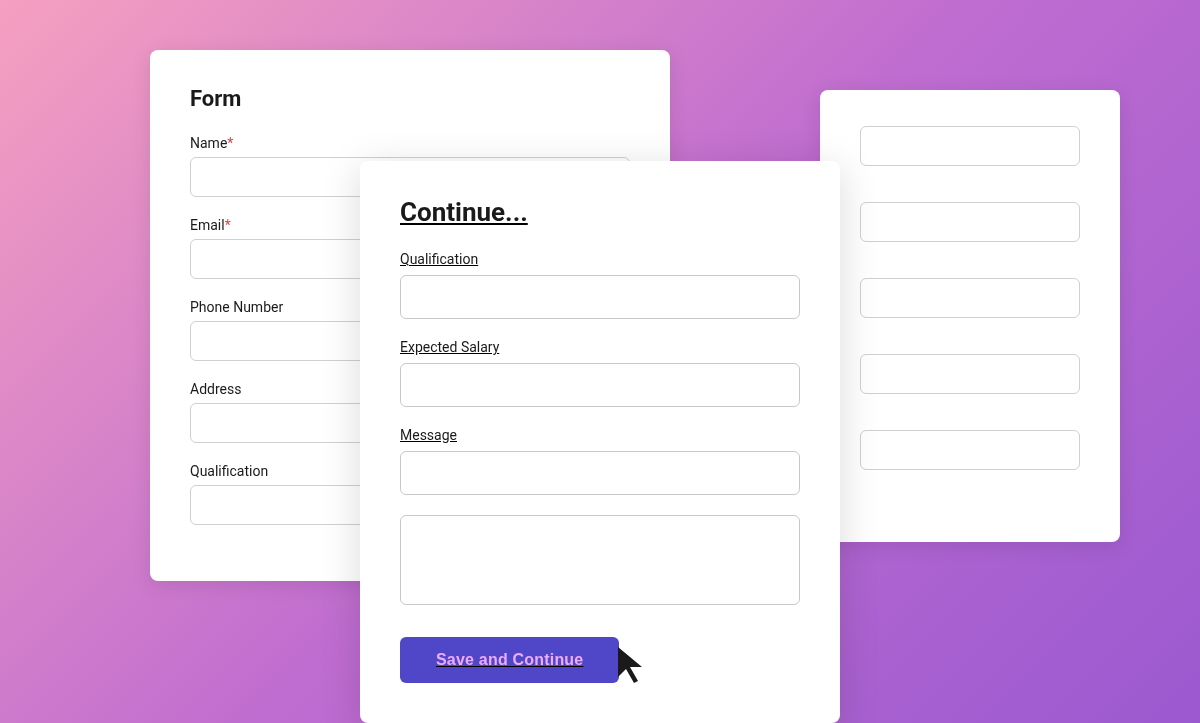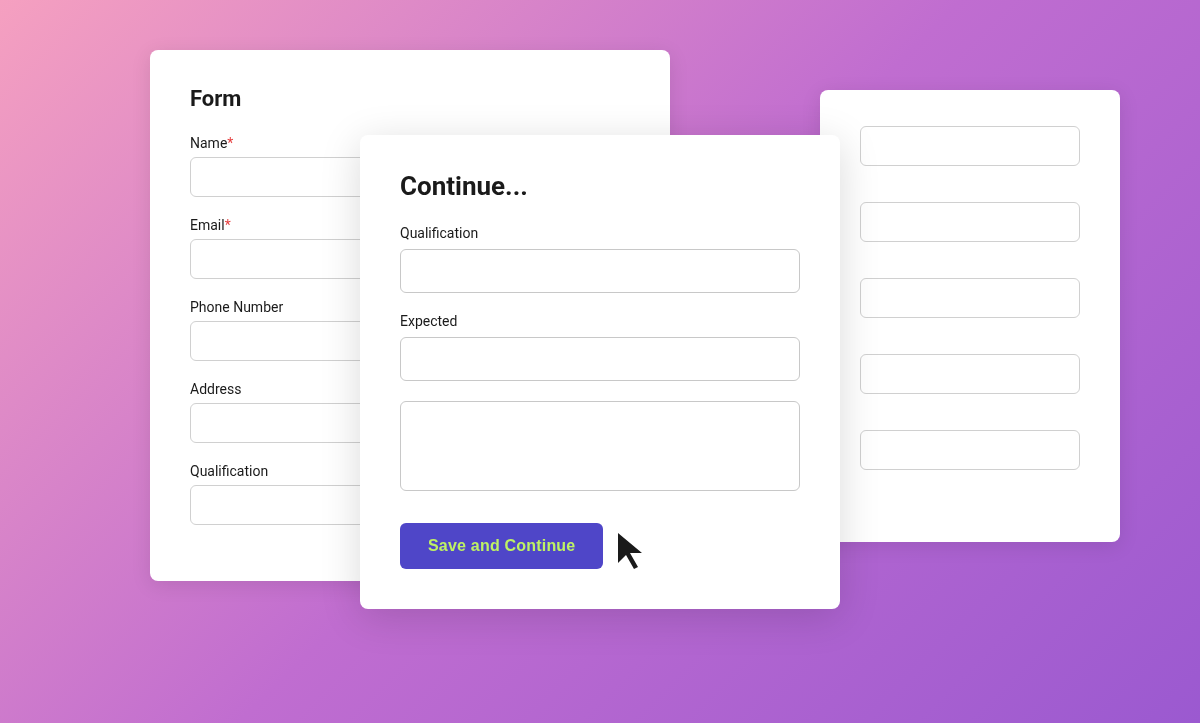--- a/index.html
+++ b/index.html
@@ -62,23 +62,24 @@
       border-radius: 6px;
       background: white;
     }
 
     
     .modal-overlay {
       position: absolute;
       inset: 0;
       z-index: 5;
       display: flex;
-      align-items: center;
+      align-items: flex-end;
       justify-content: center;
       padding-top: 20px;
+      text-decoration: underline;
     }
 
     
     .modal {
       background: white;
       border-radius: 8px;
       padding: 36px 40px 40px;
       width: 480px;
       box-shadow: 0 8px 40px rgba(0,0,0,0.15);
       position: relative;
@@ -128,24 +129,24 @@
     .save-btn {
       display: flex;
       align-items: center;
       gap: 0;
       margin-top: 28px;
       position: relative;
     }
 
     .btn-save {
       background-color: #4f46c8;
-      color: #bef264;
+      color: #f0abfc;
       border: none;
       border-radius: 6px;
-      padding: 14px 28px;
+      padding: 14px 36px;
       font-size: 16px;
       font-weight: 600;
       cursor: pointer;
       letter-spacing: 0.2px;
     }
 
     
     .bg-form-right {
       position: absolute;
       background: white;
@@ -209,23 +210,27 @@
 
 <div class="modal-overlay">
   <div class="modal">
     <h2 class="modal-title">Continue...</h2>
 
     <div class="form-field">
       <label class="form-label">Qualification</label>
       <input type="text" class="form-input" style="">
     </div>
 
-
-    <div class="form-field">
-      <label class="form-label">Expected</label>
+    <div class="form-field">
+      <label class="form-label">Expected Salary</label>
+      <input type="text" class="form-input" style="">
+    </div>
+
+    <div class="form-field">
+      <label class="form-label">Message</label>
       <input type="text" class="form-input" style="">
     </div>
 
     <div class="form-field">
       <textarea class="form-textarea" style=""></textarea>
     </div>
 
     <div class="save-btn">
       <button class="btn-save">Save and Continue</button>
 

